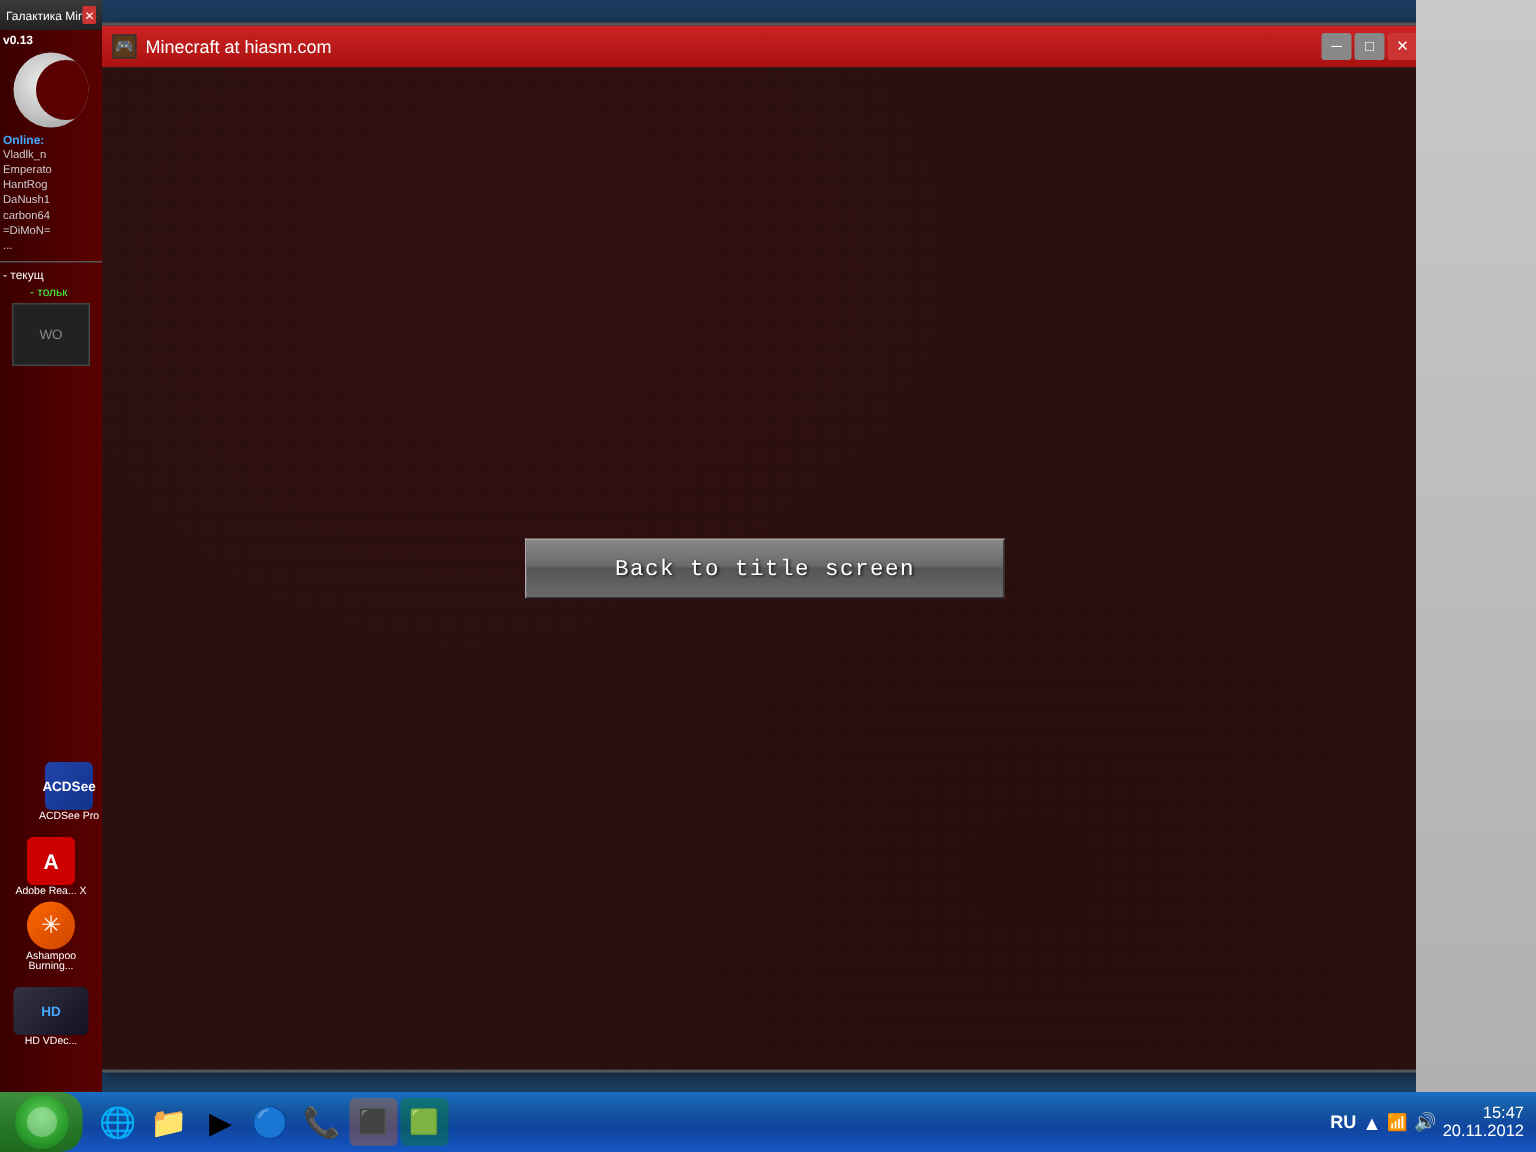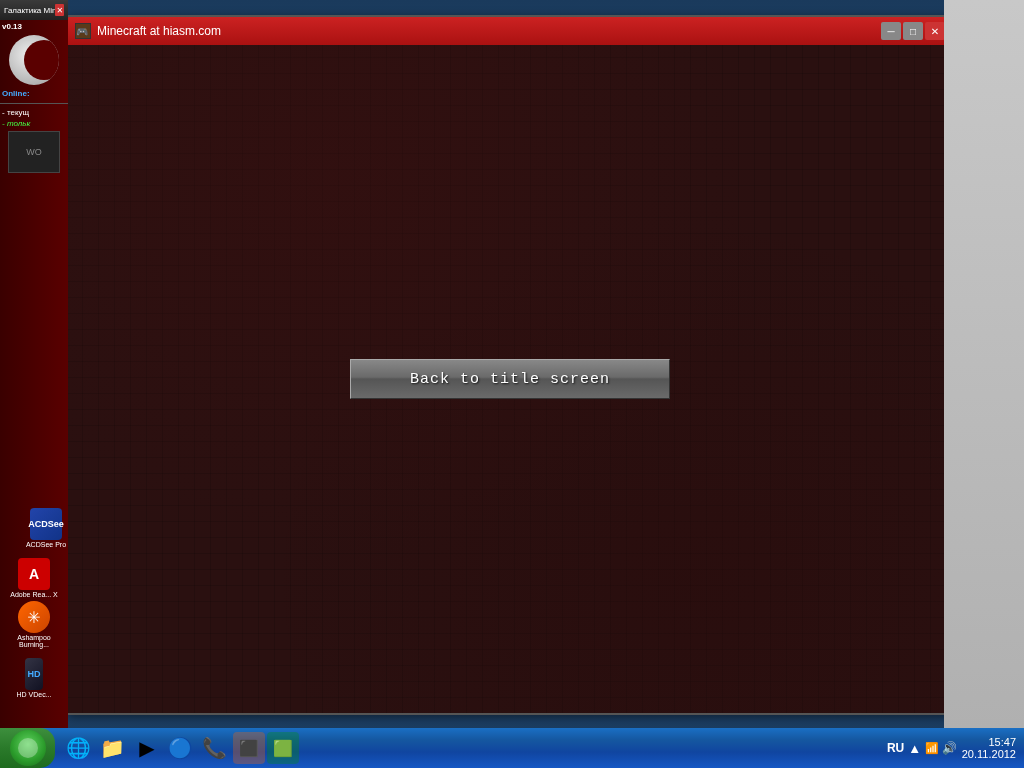--- a/index.html
+++ b/index.html
@@ -261,26 +261,35 @@
     </div>
 
     <div style="padding:2px 2px;color:#fff;font-size:8px;font-weight:bold;">v0.13</div>
 
     <div style="width:50px;height:50px;margin:2px auto;background:radial-gradient(circle at 40% 40%,#eee,#999);border-radius:50%;position:relative;overflow:hidden;">
       <div style="position:absolute;top:5px;left:15px;width:40px;height:40px;background:#5a0000;border-radius:50%;"></div>
     </div>
 
     <div style="padding:2px 2px;">
       <div style="color:#4af;font-size:8px;font-weight:bold;">Online:</div>
+      <div style="color:#ccc;font-size:7.5px;line-height:1.35;">
+        <div>Vladlk_n</div>
+        <div>Emperato</div>
+        <div>HantRog</div>
+        <div>DaNush1</div>
+        <div>carbon64</div>
+        <div>=DiMoN=</div>
+        <div>...</div>
+      </div>
     </div>
 
     <div style="border-top:1px solid #555;margin:3px 0;"></div>
 
     <div style="color:#fff;font-size:8px;padding:1px 2px;">- текущ</div>
-    <div style="color:#4f4;font-size:8px;padding:1px 2px;font-style:italic;">- тольк</div>
+    <div style="color:#4f4;font-size:8px;padding:1px 20px;">- тольк</div>
 
     <div style="width:52px;height:42px;background:#222;margin:2px auto;border:1px solid #444;display:flex;align-items:center;justify-content:center;">
       <span style="color:#888;font-size:9px;">WO</span>
     </div>
 
     <div style="position:absolute;bottom:180px;left:17px;text-align:center;width:58px;">
       <div style="width:32px;height:32px;background:linear-gradient(135deg,#2244aa,#113388);margin:0 auto;border-radius:4px;display:flex;align-items:center;justify-content:center;color:white;font-size:9px;font-weight:bold;">ACDSee</div>
       <div style="color:#fff;font-size:7px;margin-top:1px;">ACDSee Pro</div>
     </div>
 
@@ -288,21 +297,21 @@
       <div style="width:32px;height:32px;background:#cc0000;margin:0 auto;border-radius:4px;display:flex;align-items:center;justify-content:center;color:white;font-size:14px;font-weight:bold;">A</div>
       <div style="color:#fff;font-size:7px;margin-top:1px;">Adobe Rea... X</div>
     </div>
 
     <div style="position:absolute;bottom:80px;left:5px;text-align:center;width:58px;">
       <div style="width:32px;height:32px;background:linear-gradient(135deg,#ff6600,#cc4400);margin:0 auto;border-radius:50%;display:flex;align-items:center;justify-content:center;color:white;font-size:16px;">✳</div>
       <div style="color:#fff;font-size:7px;margin-top:1px;">Ashampoo Burning...</div>
     </div>
 
     <div style="position:absolute;bottom:30px;left:5px;text-align:center;width:58px;">
-      <div style="width:18px;height:32px;background:linear-gradient(135deg,#334,#112);margin:0 auto;border-radius:4px;display:flex;align-items:center;justify-content:center;color:#4af;font-size:9px;font-weight:bold;">HD</div>
+      <div style="width:50px;height:32px;background:linear-gradient(135deg,#334,#112);margin:0 auto;border-radius:4px;display:flex;align-items:center;justify-content:center;color:#4af;font-size:9px;font-weight:bold;">HD</div>
       <div style="color:#fff;font-size:7px;margin-top:1px;">HD VDec...</div>
     </div>
   </div>
 
   <div class="minecraft-window">
 
     <div class="minecraft-titlebar">
       <div class="minecraft-title">
         <div class="minecraft-icon">🎮</div>
         <span>Minecraft at hiasm.com</span>

